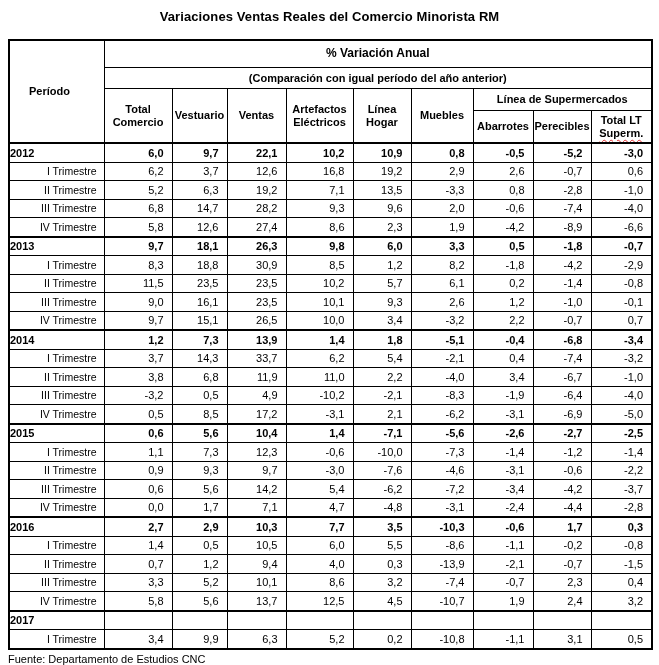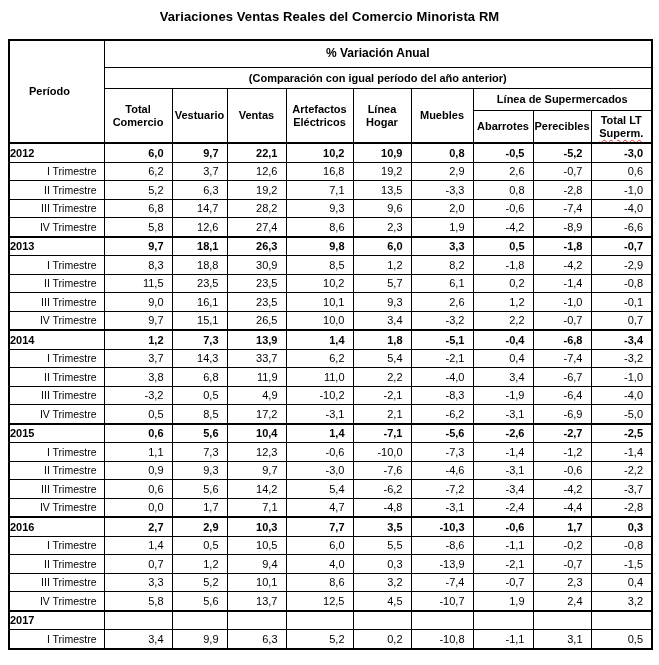--- a/index.html
+++ b/index.html
@@ -427,14 +427,15 @@
           <td class="num">5,2</td>
           <td class="num">0,2</td>
           <td class="num">-10,8</td>
           <td class="num">-1,1</td>
           <td class="num">3,1</td>
           <td class="num">0,5</td>
         </tr>
       </tbody>
   </table>
 
+  <div class="source">Fuente: Departamento de Estudios CNC</div>
 
 </div>
 
 </body></html>

